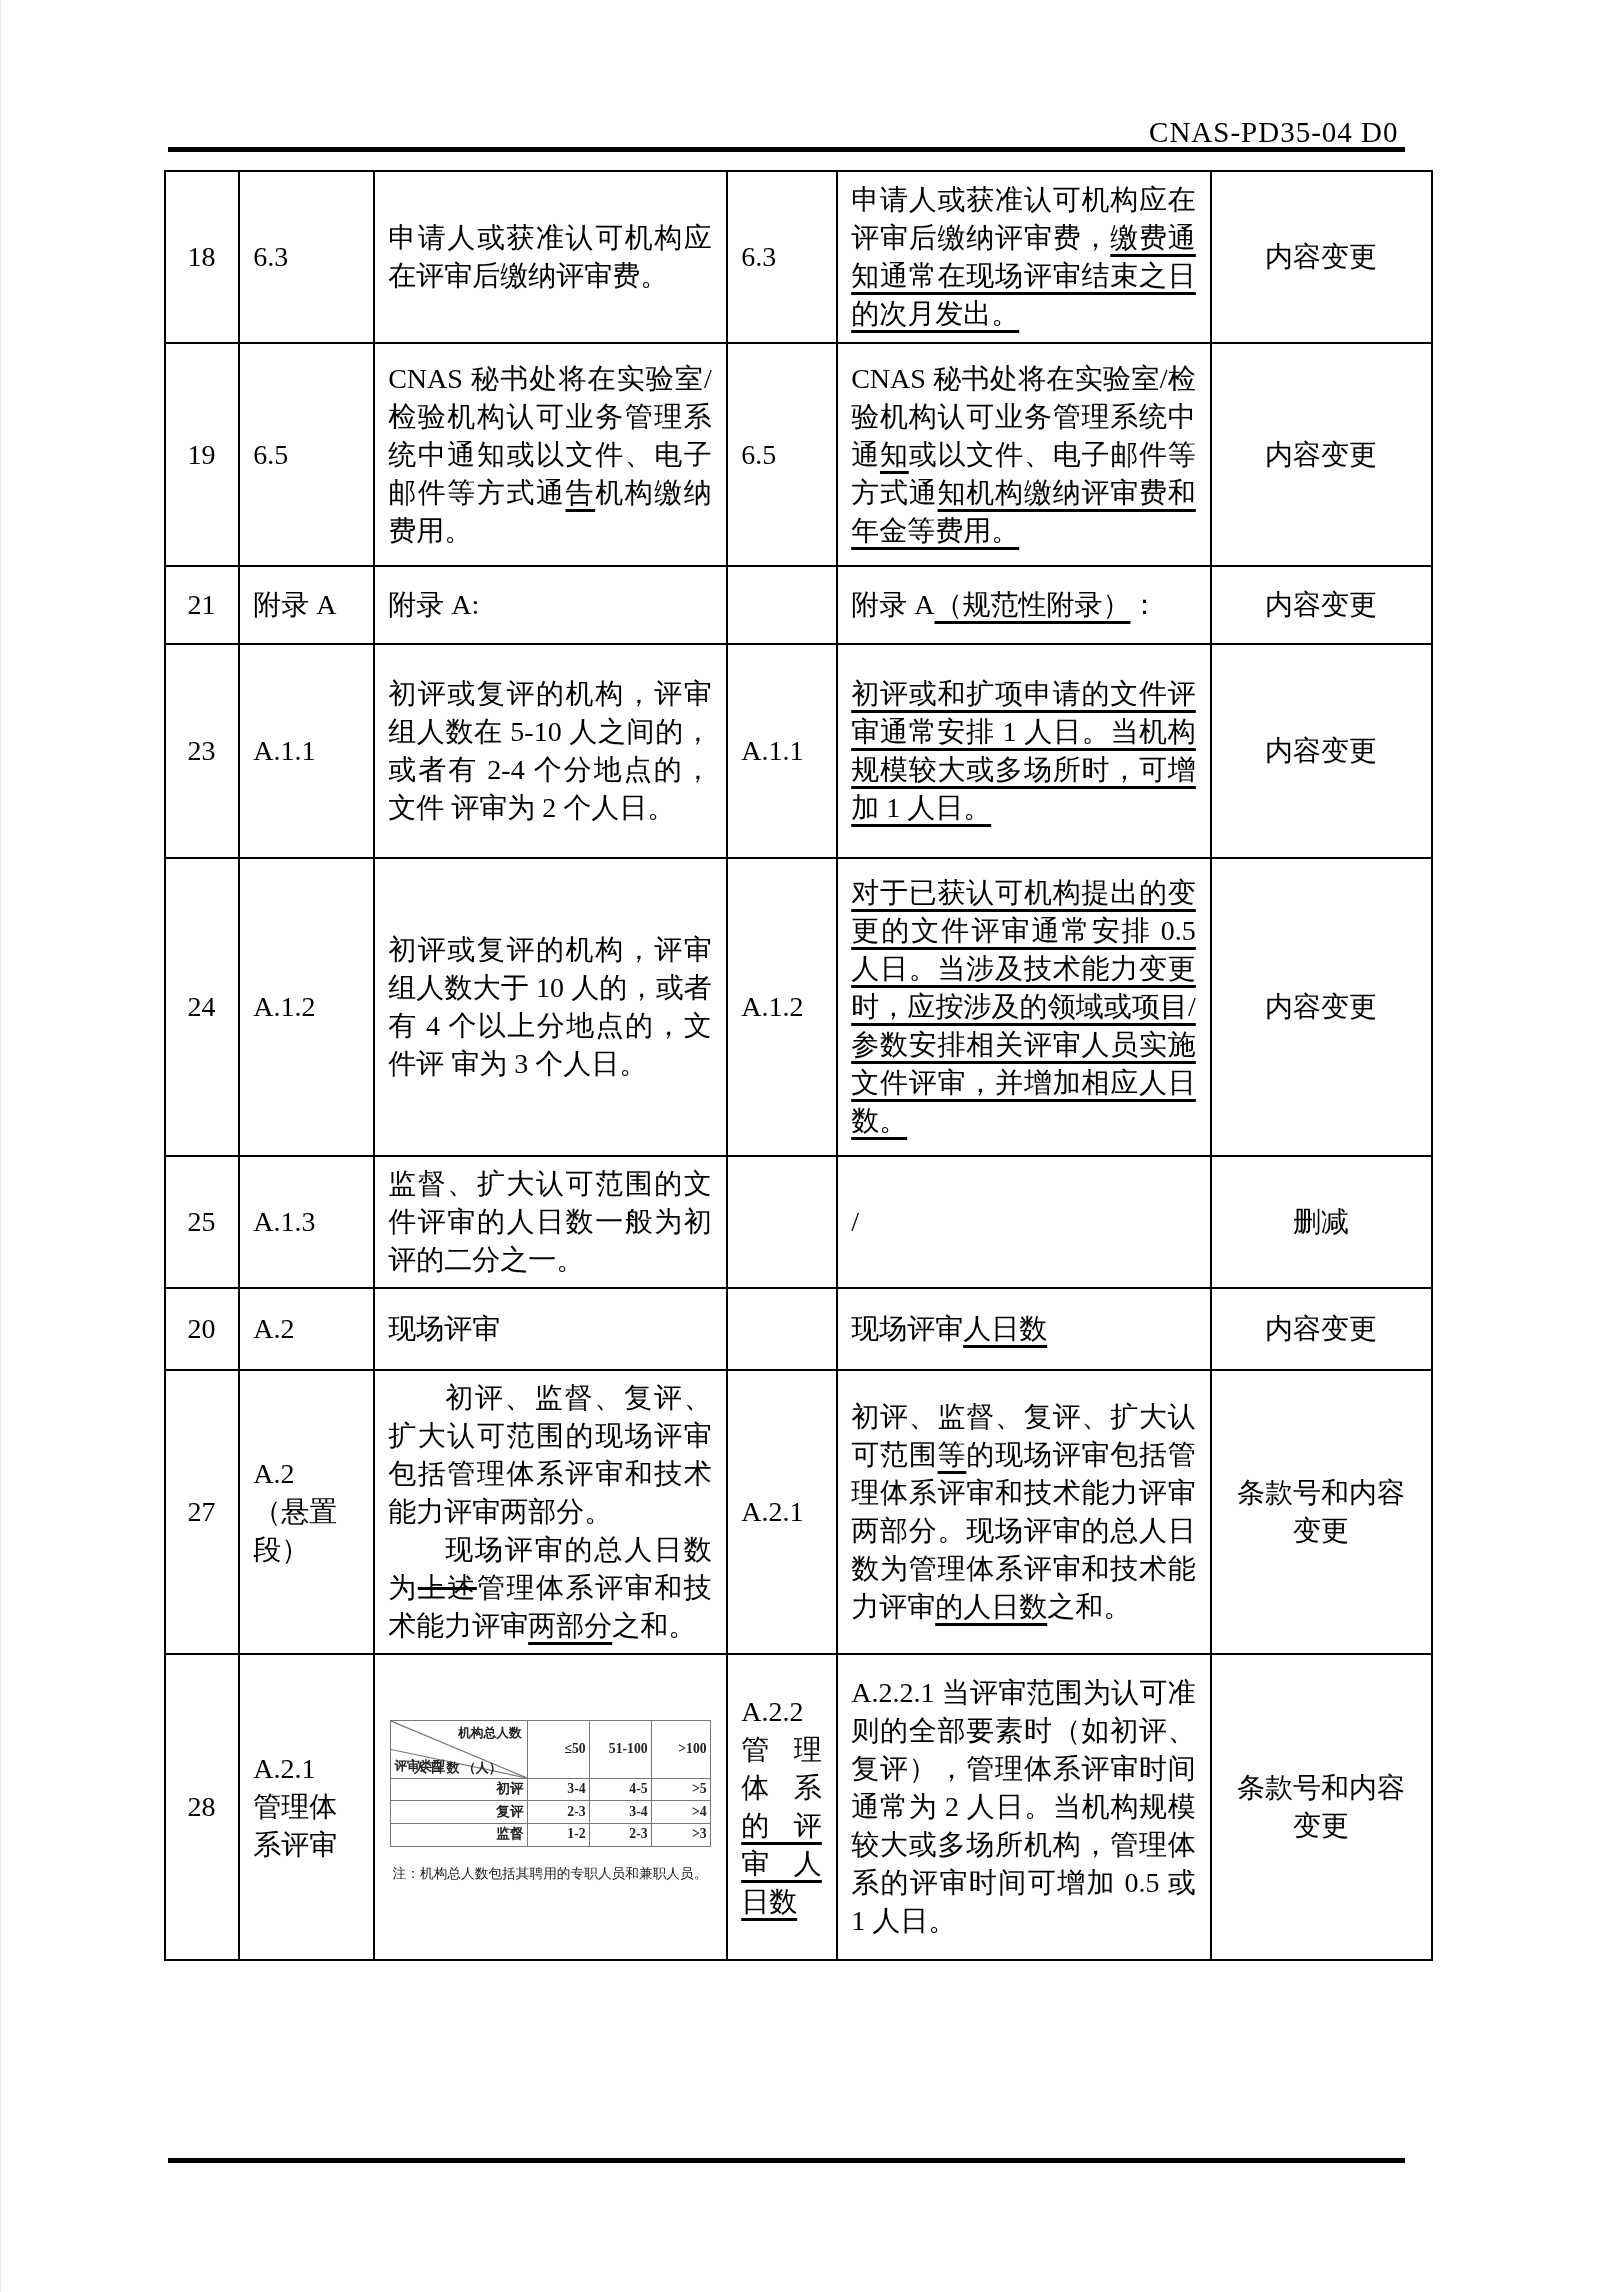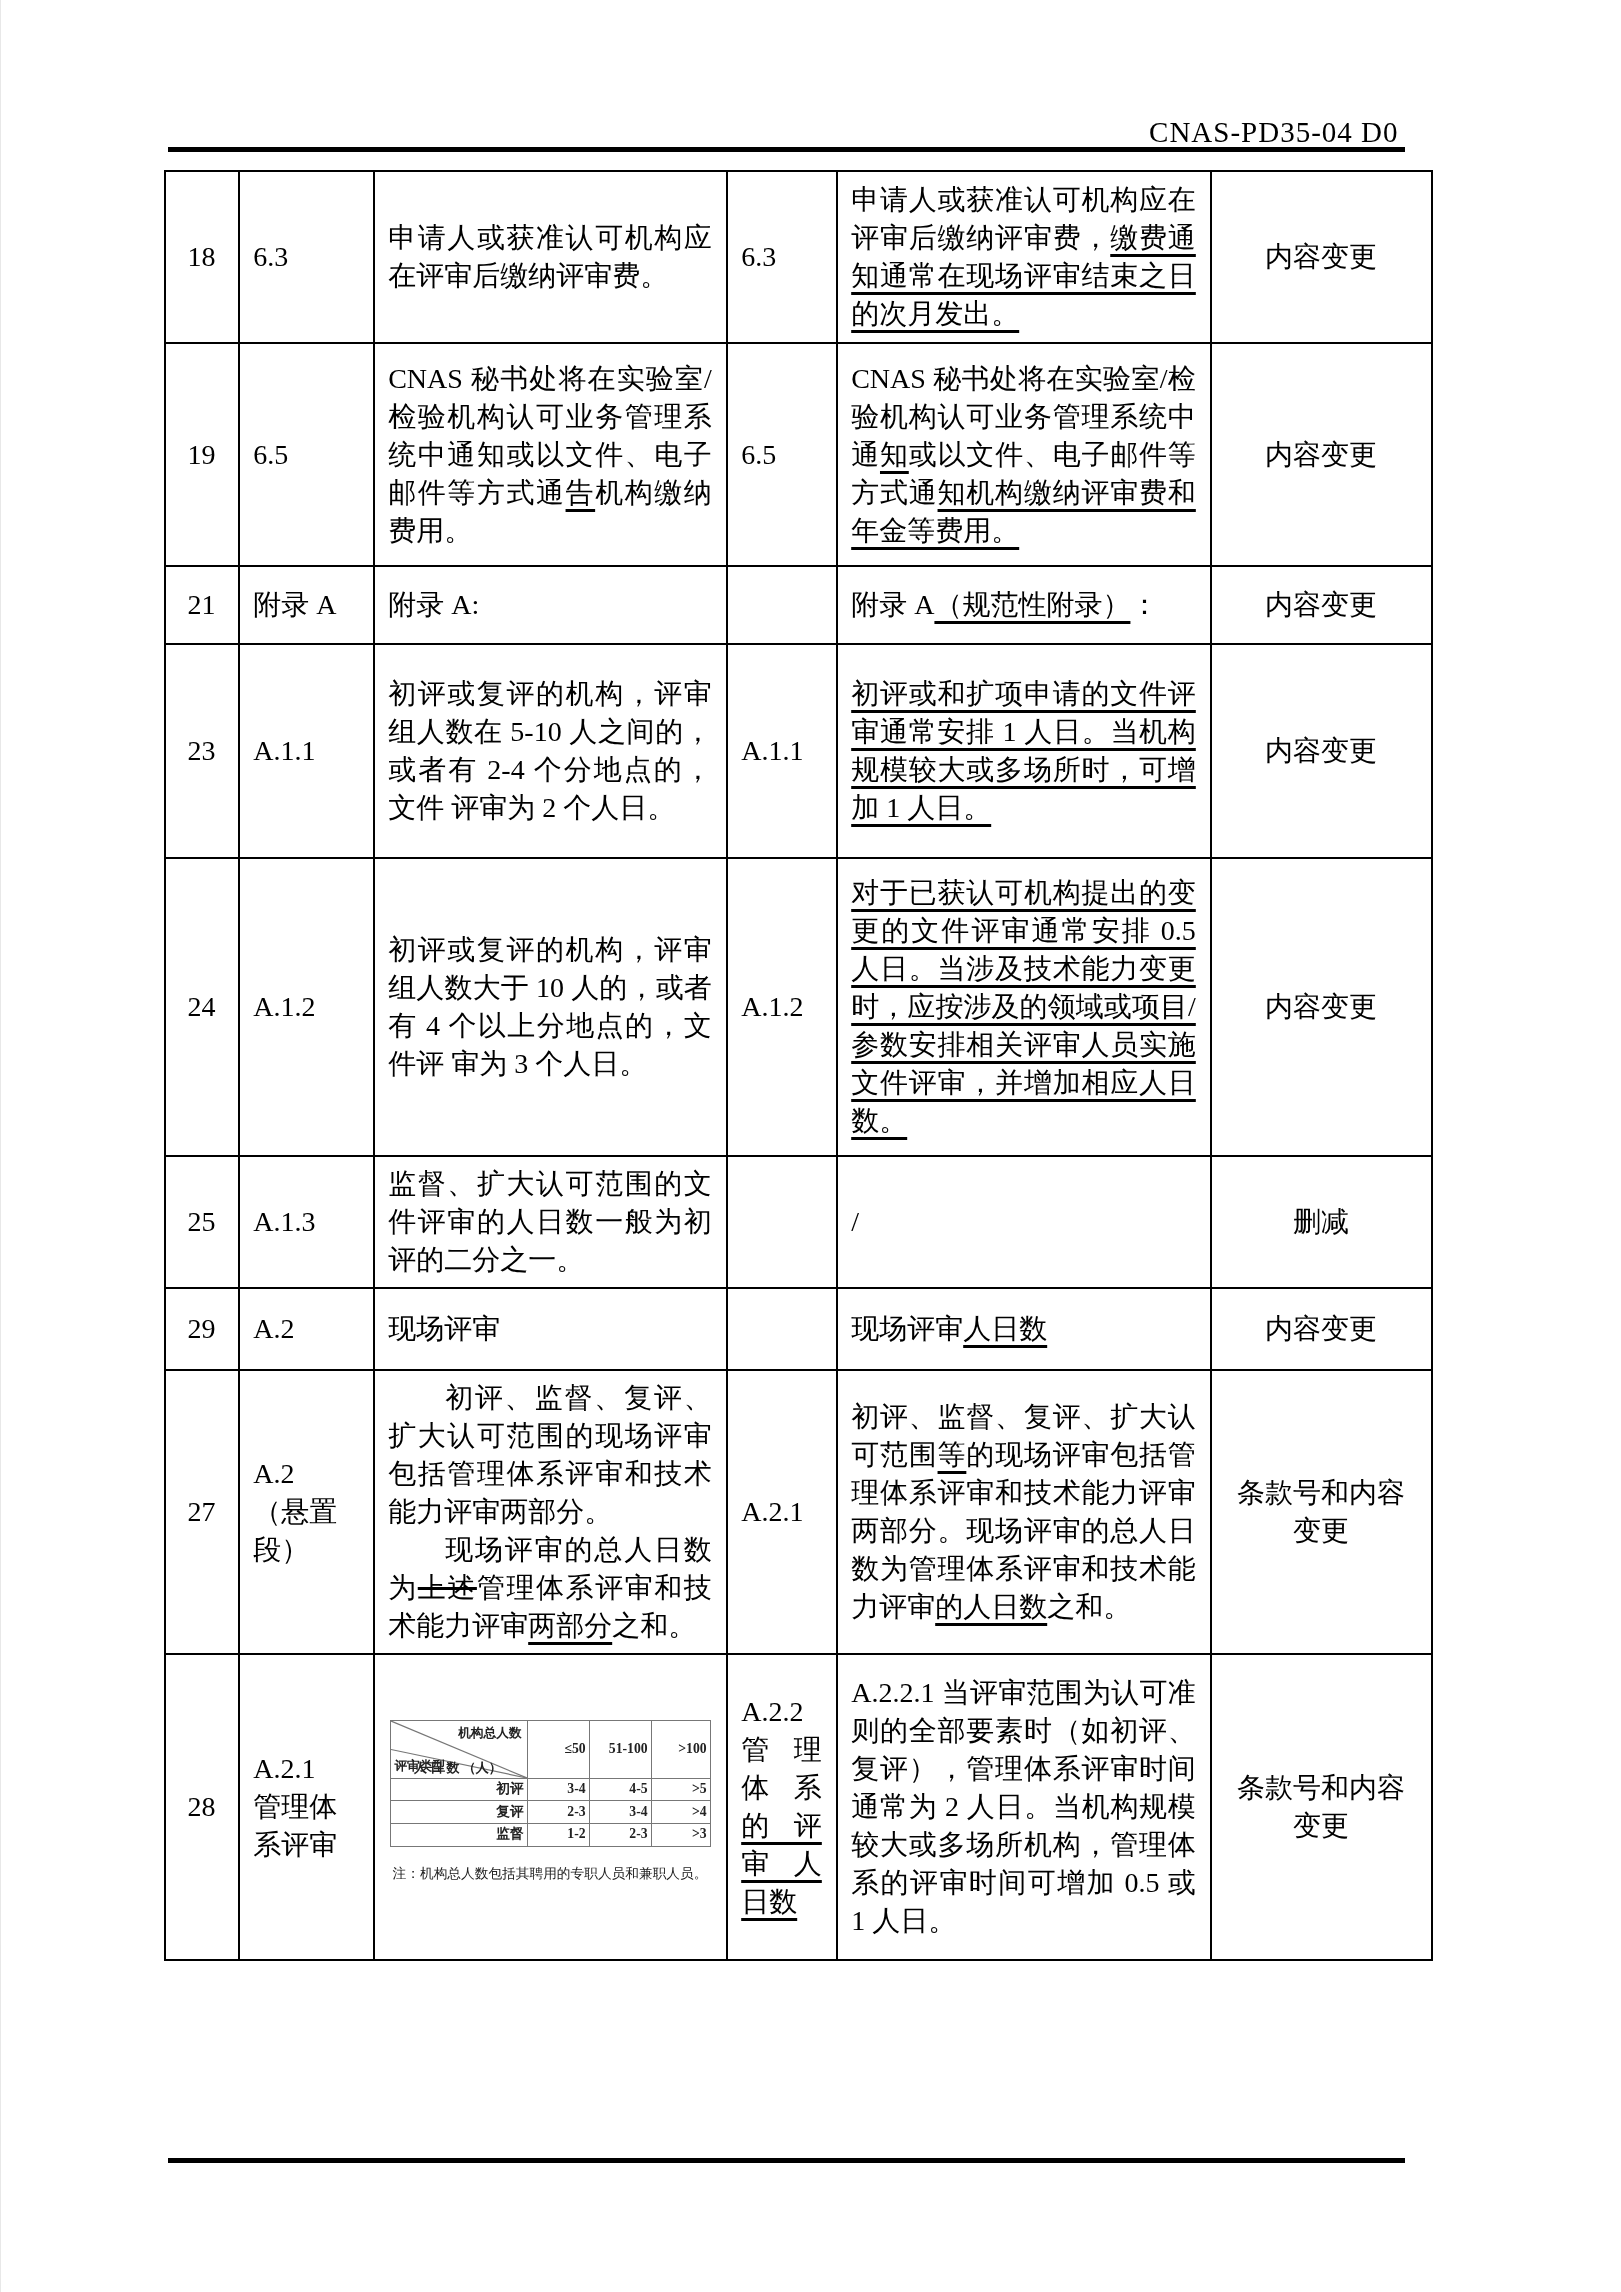--- a/index.html
+++ b/index.html
@@ -120,21 +120,21 @@
           <td class="text-cell">
             <div class="para"><span>监督、扩大认可范围的文件评审的人日数一般为初评的二分之一。</span></div>
           </td>
           <td class="clause-cell"></td>
           <td class="text-cell">
             <div class="para"><span>/</span></div>
           </td>
           <td class="change-cell">删减</td>
         </tr>
         <tr style="height: 82px;">
-          <td class="no-cell">29</td>
+          <td class="no-cell">20</td>
           <td class="clause-cell">A.2</td>
           <td class="text-cell">
             <div class="para"><span>现场评审</span></div>
           </td>
           <td class="clause-cell"></td>
           <td class="text-cell">
             <div class="para"><span>现场评审</span><span class="u">人日数</span></div>
           </td>
           <td class="change-cell">内容变更</td>
         </tr>

